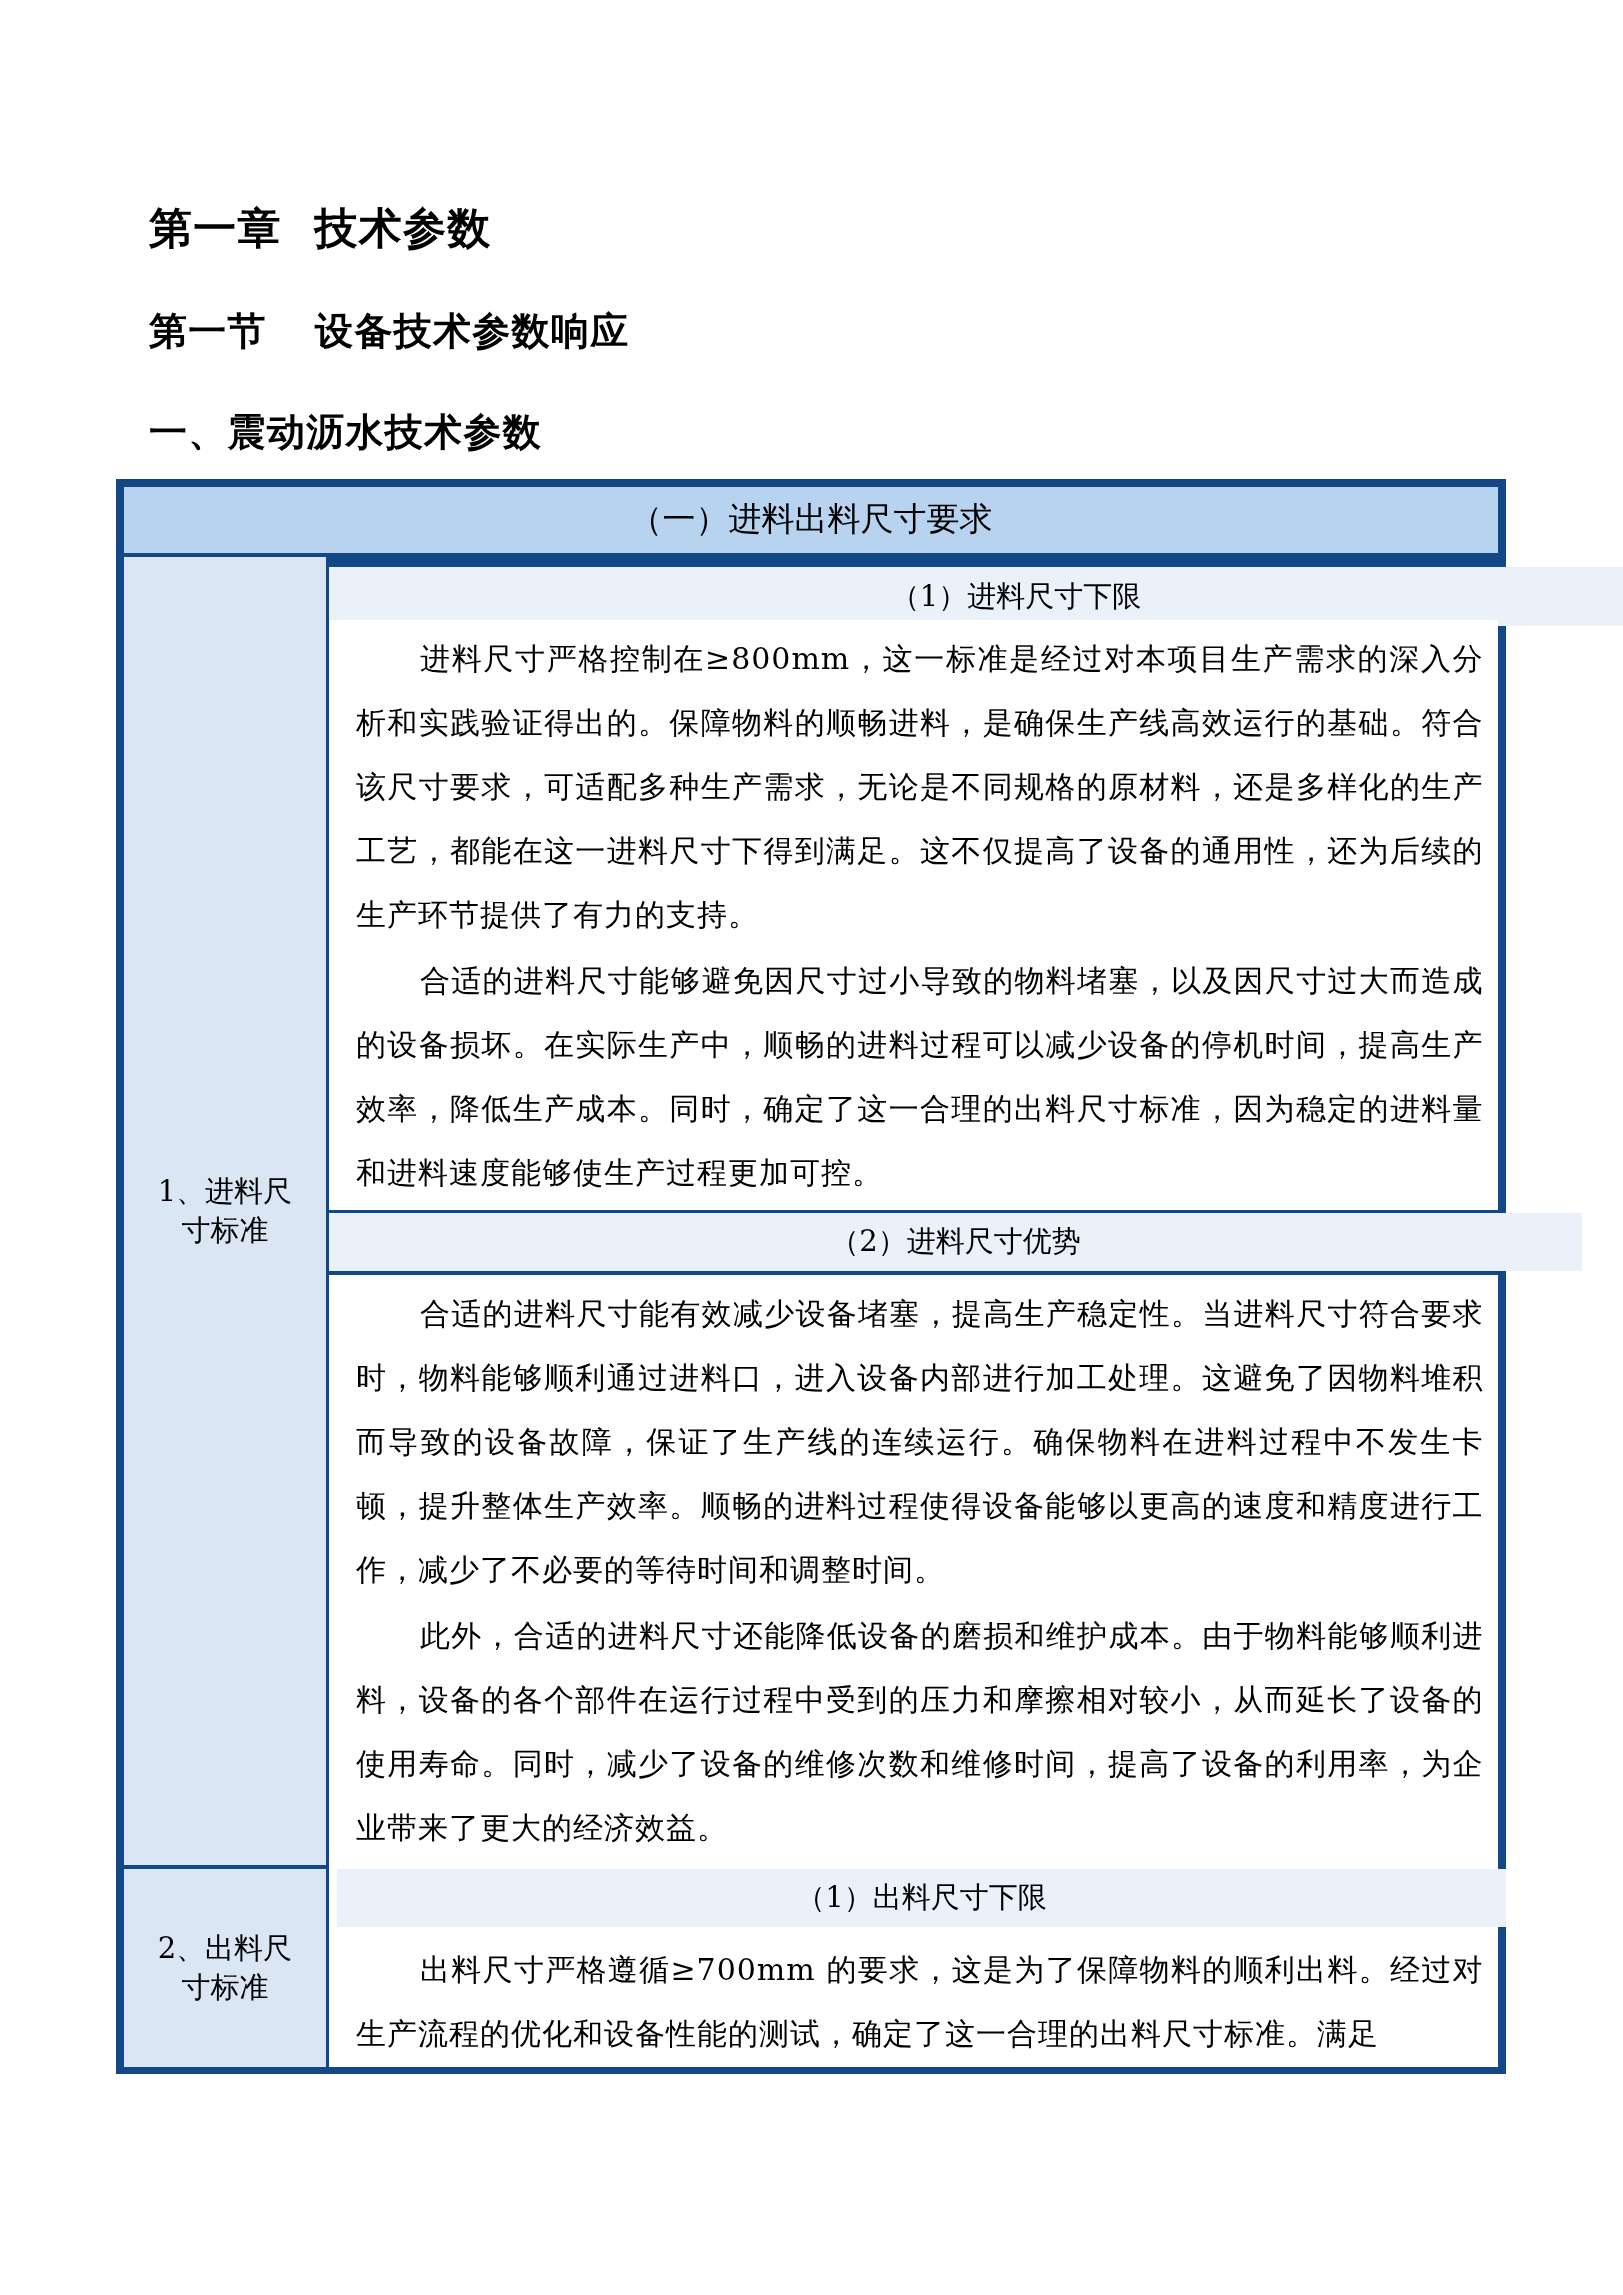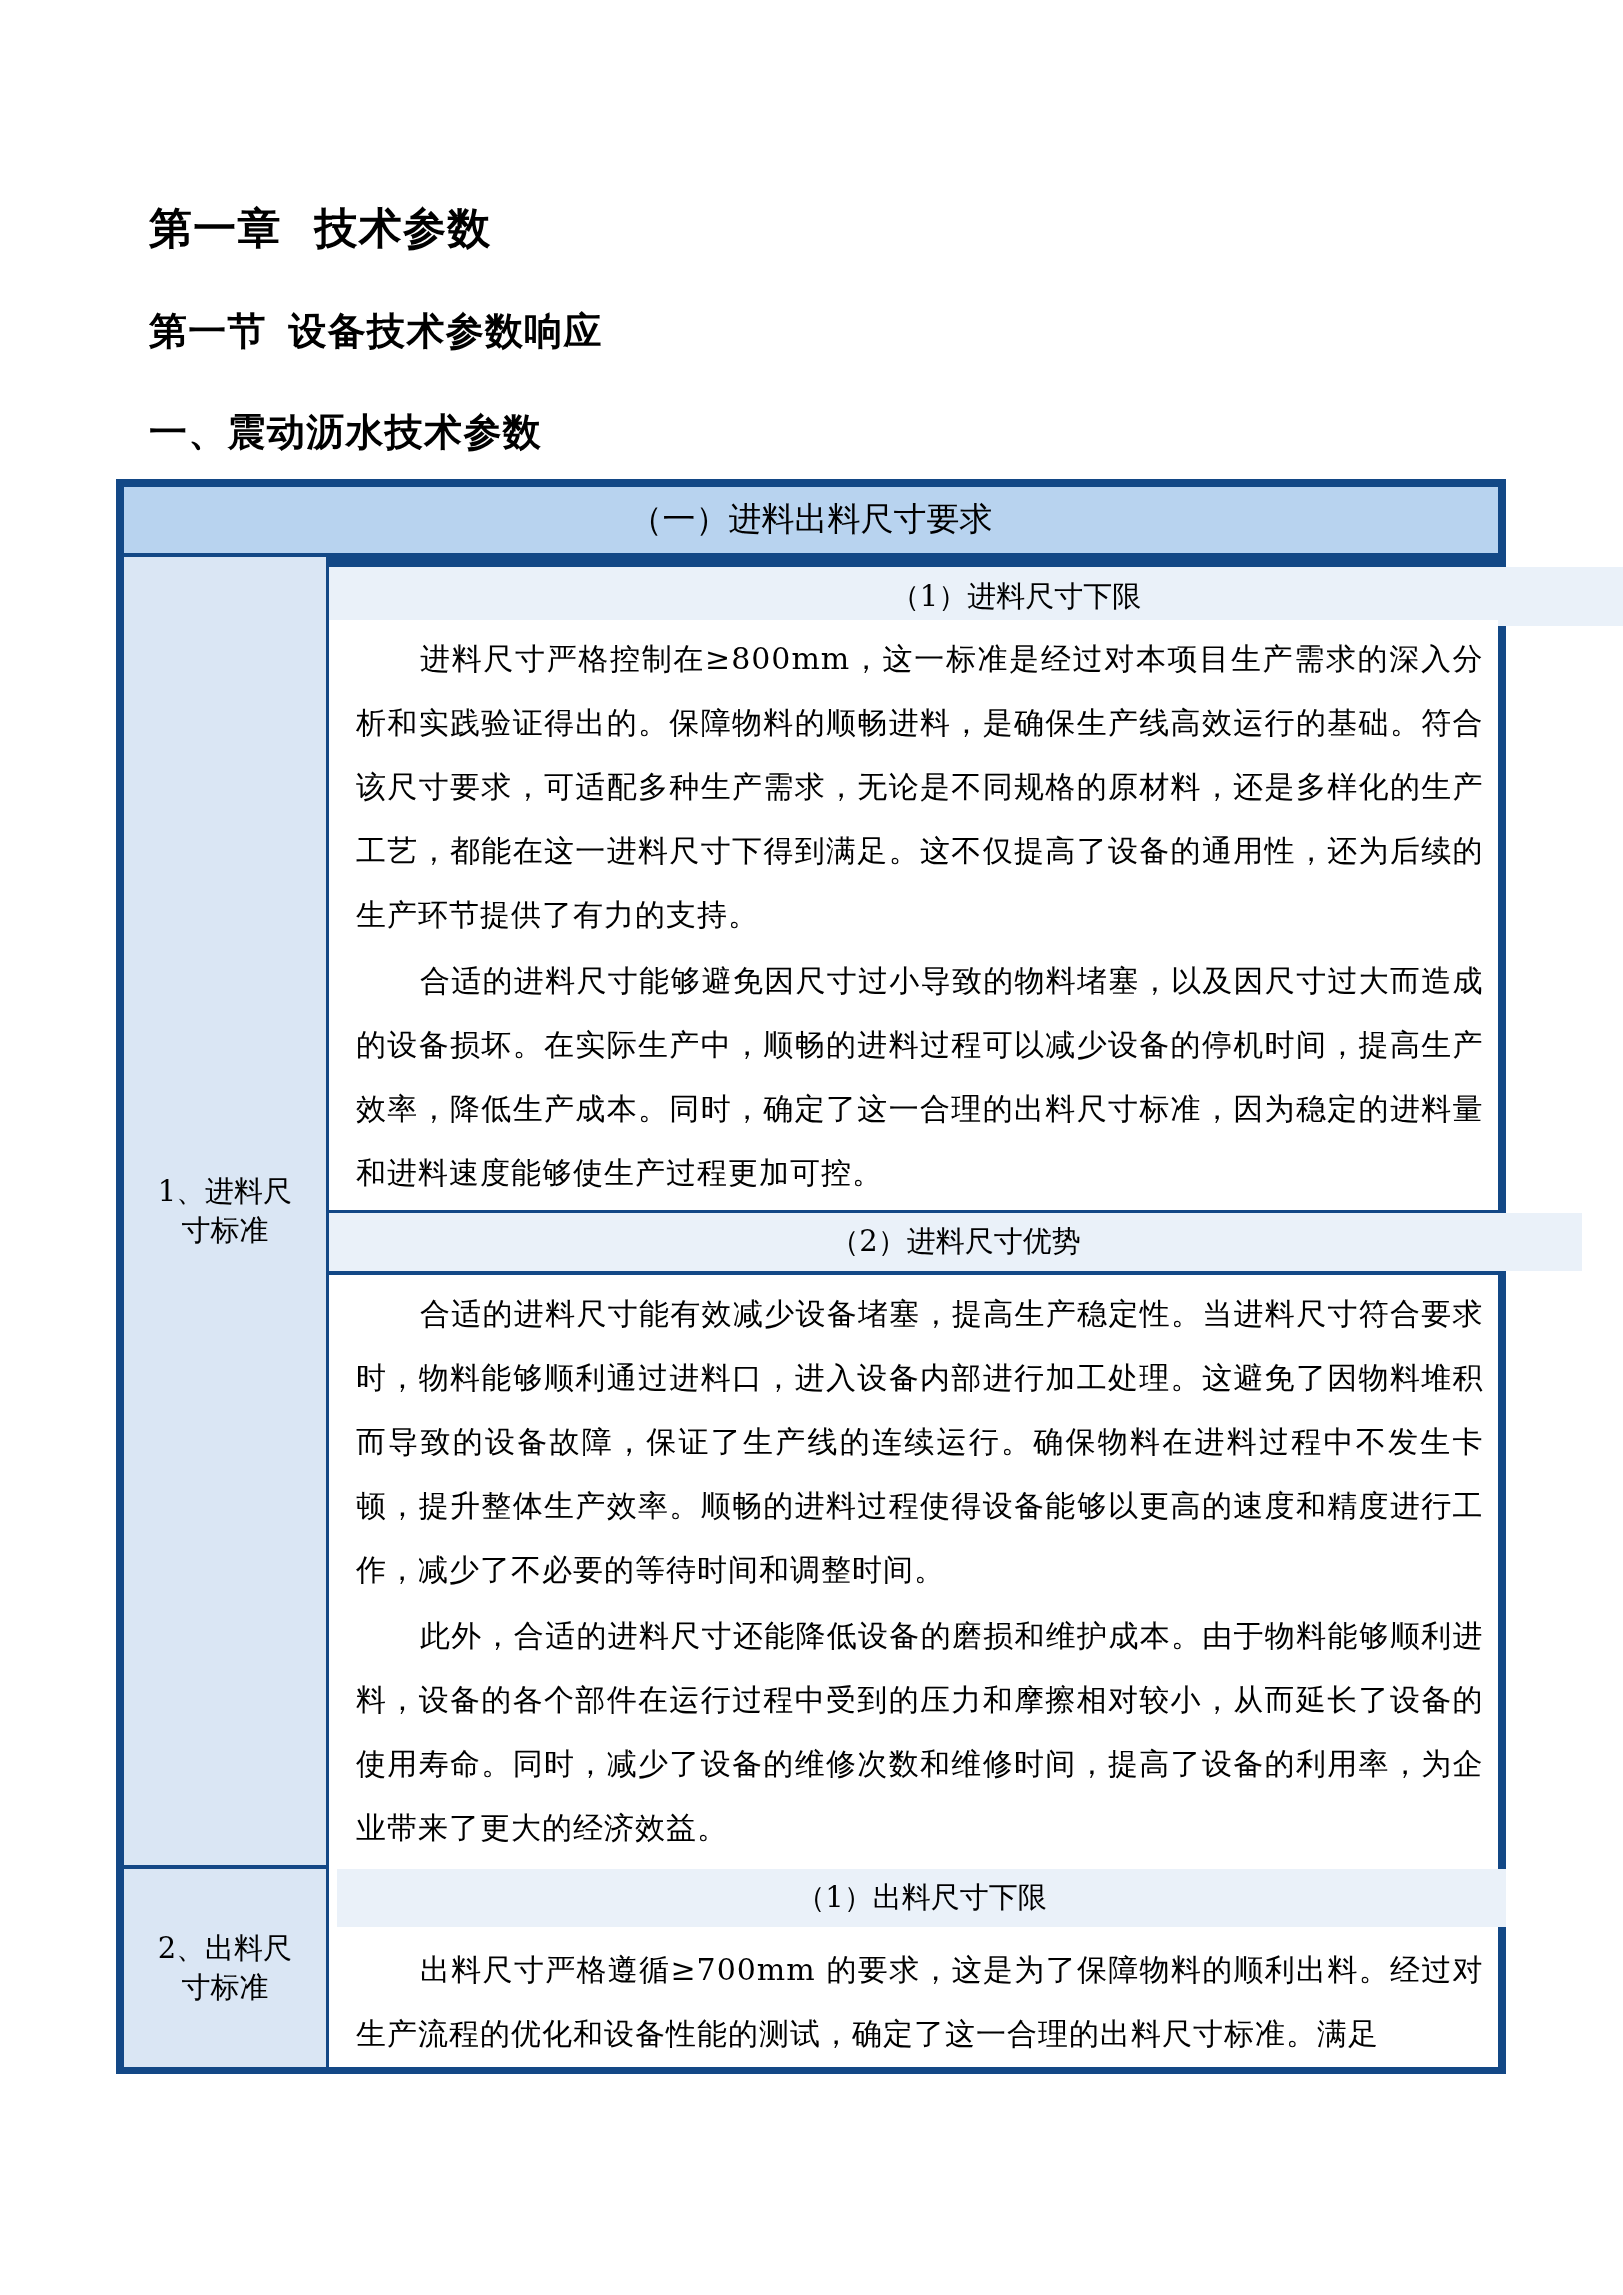--- a/index.html
+++ b/index.html
@@ -1,21 +1,21 @@
 <!DOCTYPE html>
 <html style="font-size:10.5px"><head>
 <meta charset="utf-8">
 <style>
   html, body { margin: 0; padding: 0; background: #ffffff; }
   body { width: 1623px; height: 2295px; position: relative; overflow: hidden;
          font-family: "DejaVu Serif", "Liberation Serif", serif; color: #000; }
   .h1 { position: absolute; left: 149px; top: 200px; font-size: 43px; font-weight: bold;
         font-family: "DejaVu Sans", "Liberation Sans", sans-serif; letter-spacing: 1.3px; white-space: pre; }
   .h2 { position: absolute; left: 149px; top: 306px; font-size: 38px; font-weight: bold;
-        font-family: Liberation Serif, serif; letter-spacing: 1.3px; white-space: pre; }
+        font-family: Liberation Mono, monospace; letter-spacing: 1.3px; white-space: pre; }
   .h3 { position: absolute; left: 149px; top: 407px; font-size: 38px; font-weight: bold;
         font-family: "DejaVu Sans", "Liberation Sans", sans-serif; letter-spacing: 1.3px; white-space: pre; }
 
   .tbl { position: absolute; left: 116px; top: 479px; width: 1390px; height: 1595px;
          background: var(--border); box-sizing: border-box; }
   :root { --border: #134886; --hdr: #b8d3ef; --left: #dae6f4; --sub: #eaf1f9; }
   .cell { position: absolute; box-sizing: border-box; }
   .hdr { left: 7.9px; top: 7.9px; width: 1374px; height: 66px; background: var(--hdr);
          display: flex; align-items: center; justify-content: center; font-size: 33px; }
   .left { background: var(--left); display: flex; align-items: center; justify-content: center;

